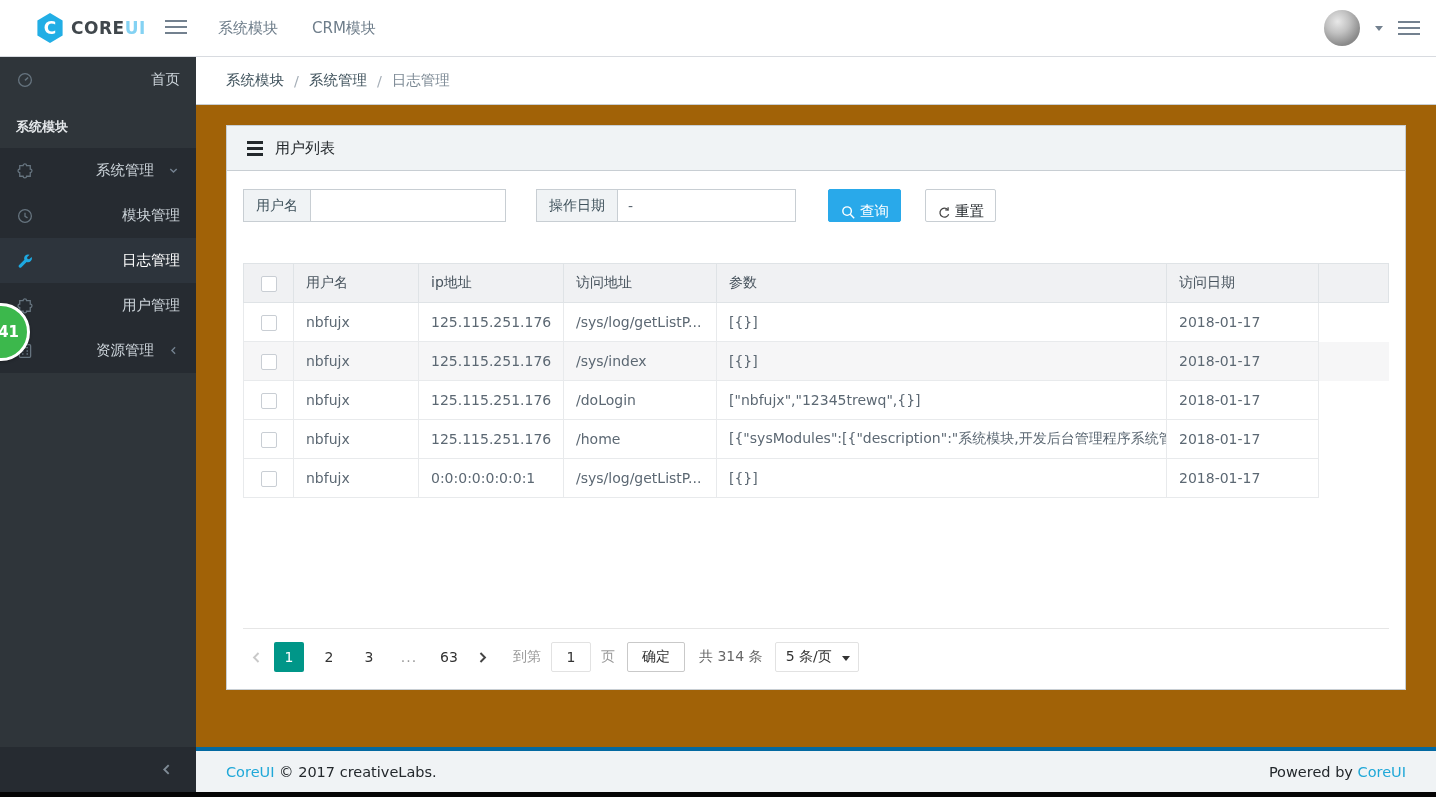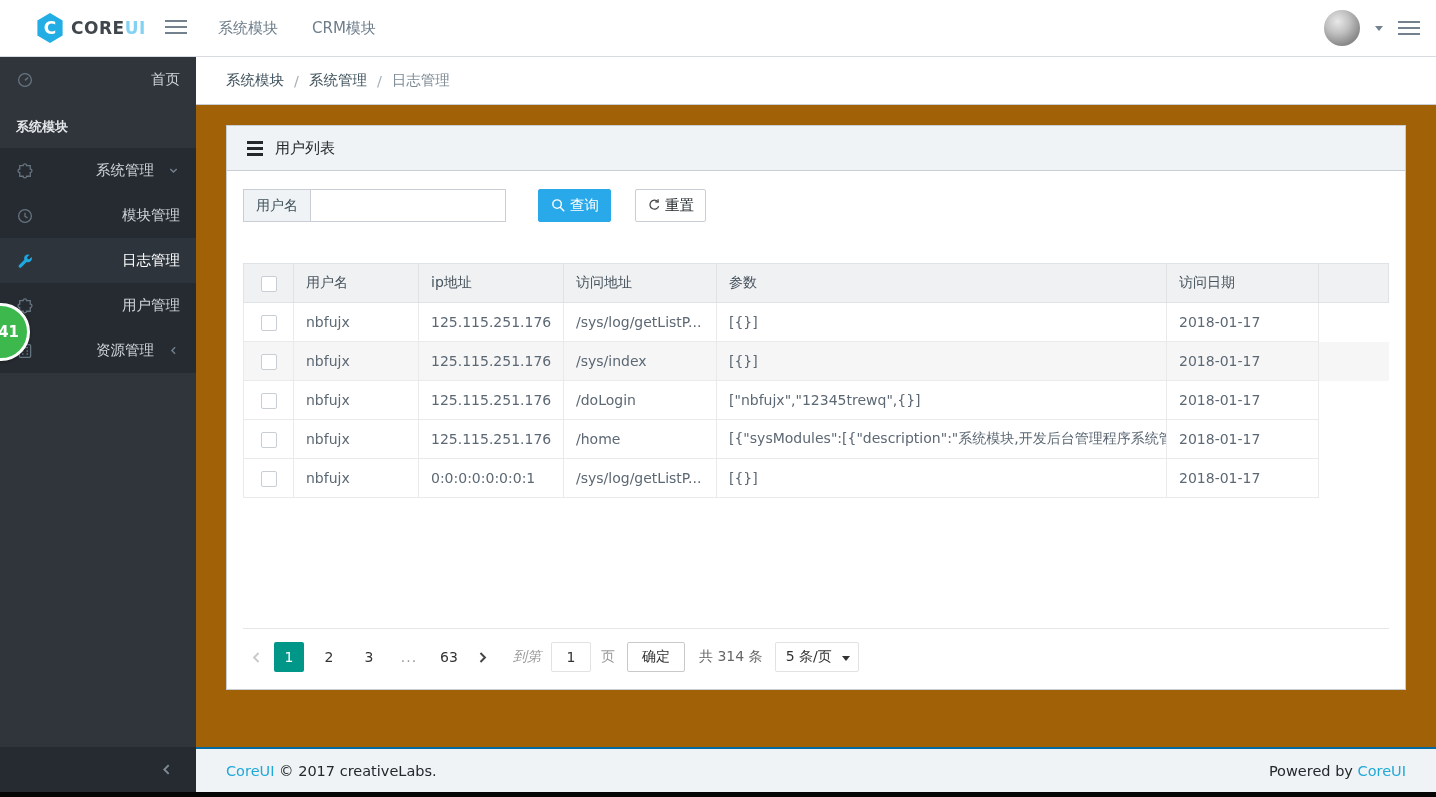--- a/index.html
+++ b/index.html
@@ -68,21 +68,21 @@
   .filter-row { display:flex; align-items:center; margin-bottom:41px; }
   .input-group { display:flex; height:33px; }
   .addon { background:#f0f3f5; border:1px solid #c8ced3; display:flex; align-items:center;
     padding:0 12px; font-size:14px; color:#3e515b; white-space:nowrap; }
   .input-group input { border:1px solid #c8ced3; border-left:none; height:33px; padding:0 10px;
     font-size:14px; color:#5c6873; outline:none; font-family:inherit; }
   .inp-username { width:195px; }
   .inp-date { width:178px; }
   .inp-date::placeholder { color:#5c6873; opacity:1; }
   .group-date { margin-left:30px; }
-  .btn { height:33px; display:inline-flex; align-items:center; justify-content:center; gap:3px;
+  .btn { height:33px; display:inline-flex; align-items:flex-end; justify-content:center; gap:3px;
     font-size:14.5px; border-radius:2px; cursor:pointer; font-family:inherit; }
   .btn-search { margin-left:32px; background:#29a9ea; border:1px solid #29a9ea; color:#fff; padding:0 11px; }
   .btn-search svg { width:17px; height:17px; }
   .btn-reset { margin-left:24px; background:#fff; border:1px solid #c8ced3; color:#23282c; padding:0 11px; }
   .btn-reset svg { width:15px; height:15px; }
   
   .table-zone { height:365px; overflow:hidden; }
   table { width:100%; border-collapse:collapse; table-layout:fixed; font-size:14px; color:#5c6873; }
   thead th { background:#f0f1f3; border:1px solid #dfe3e6; padding:0 12px; height:39px;
     text-align:left; font-weight:normal; color:#46525c; white-space:nowrap; overflow:hidden; }
@@ -98,34 +98,34 @@
   .pager-bar { border-top:1px solid #e6e6e6; padding-top:13px; display:flex; align-items:center;
     font-size:14px; color:#333; }
   .pg-arrow { width:26px; height:30px; display:inline-flex; align-items:center; justify-content:center; cursor:pointer; }
   .pg-arrow svg { width:13px; height:13px; }
   .pg-prev { color:#c9c9c9; }
   .pg-next { color:#444; }
   .pg-page { min-width:30px; height:30px; line-height:30px; text-align:center; margin:0 5px;
     cursor:pointer; border-radius:2px; padding:0 4px; }
   .pg-page.active { background:#009688; color:#fff; cursor:default; }
   .pg-page.ellipsis { color:#999; cursor:default; letter-spacing:1px; }
-  .pg-goto { color:#999; margin-left:18px;font-style:italic; }
+  .pg-goto { color:#999; margin-left:18px; }
   .pg-input { width:40px; height:30px; border:1px solid #e2e2e2; border-radius:2px; text-align:center;
     margin:0 10px; font-size:14px; color:#333; outline:none; font-family:inherit; }
   .pg-unit { color:#999; }
   .pg-confirm { height:30px; padding:0 14px; background:#fff; border:1px solid #c9c9c9; border-radius:2px;
     margin-left:12px; font-size:14px; color:#333; cursor:pointer; font-family:inherit; }
   .pg-total { margin-left:14px; color:#666; }
   .pg-select { position:relative; height:30px; border:1px solid #e2e2e2; border-radius:2px;
     margin-left:12px; padding:0 26px 0 10px; display:inline-flex; align-items:center; cursor:pointer; color:#333; }
   .pg-select .sel-caret { position:absolute; right:8px; top:13px; width:0; height:0;
     border-left:4px solid transparent; border-right:4px solid transparent; border-top:5px solid #333; }
   
   .footer { position:absolute; left:196px; right:0; bottom:5px; height:45px; background:#f0f3f5;
-    border-top:2px solid #0369a1; display:flex; align-items:center; padding:0 30px; font-size:14.5px; z-index:10; }
+    border-top:4px solid #0369a1; display:flex; align-items:center; padding:0 30px; font-size:14.5px; z-index:10; }
   .footer .link { color:#20a8d8; cursor:pointer; }
   .footer-right { margin-left:auto; }
   .bottom-strip { position:absolute; left:0; right:0; bottom:0; height:5px; background:#050505; z-index:50; }
 </style>
 </head>
 <body>
 
 <header class="navbar">
   <div class="brand">
     <span class="brand-hex">C</span>
@@ -248,20 +248,24 @@
           <span></span>
         </span>
       <span>用户列表</span>
     </div>
     <div class="card-body">
 
       <div class="filter-row">
         <div class="input-group">
           <span class="addon">用户名</span>
           <input class="inp-username" type="text" value="" style="">
+        </div>
+        <div class="input-group group-date">
+          <span class="addon">操作日期</span>
+          <input class="inp-date" type="text" placeholder="-" style="">
         </div>
         <button class="btn btn-search">
           <svg viewBox="0 0 24 24" fill="none" stroke="#fff" stroke-width="2">
             <circle cx="10" cy="10" r="6"></circle>
               <line x1="14.5" y1="14.5" x2="20" y2="20"></line>
           </svg>
             <span>查询</span>
         </button>
         <button class="btn btn-reset">
           <svg viewBox="0 0 20 20" fill="none" stroke="#444" stroke-width="1.7">

